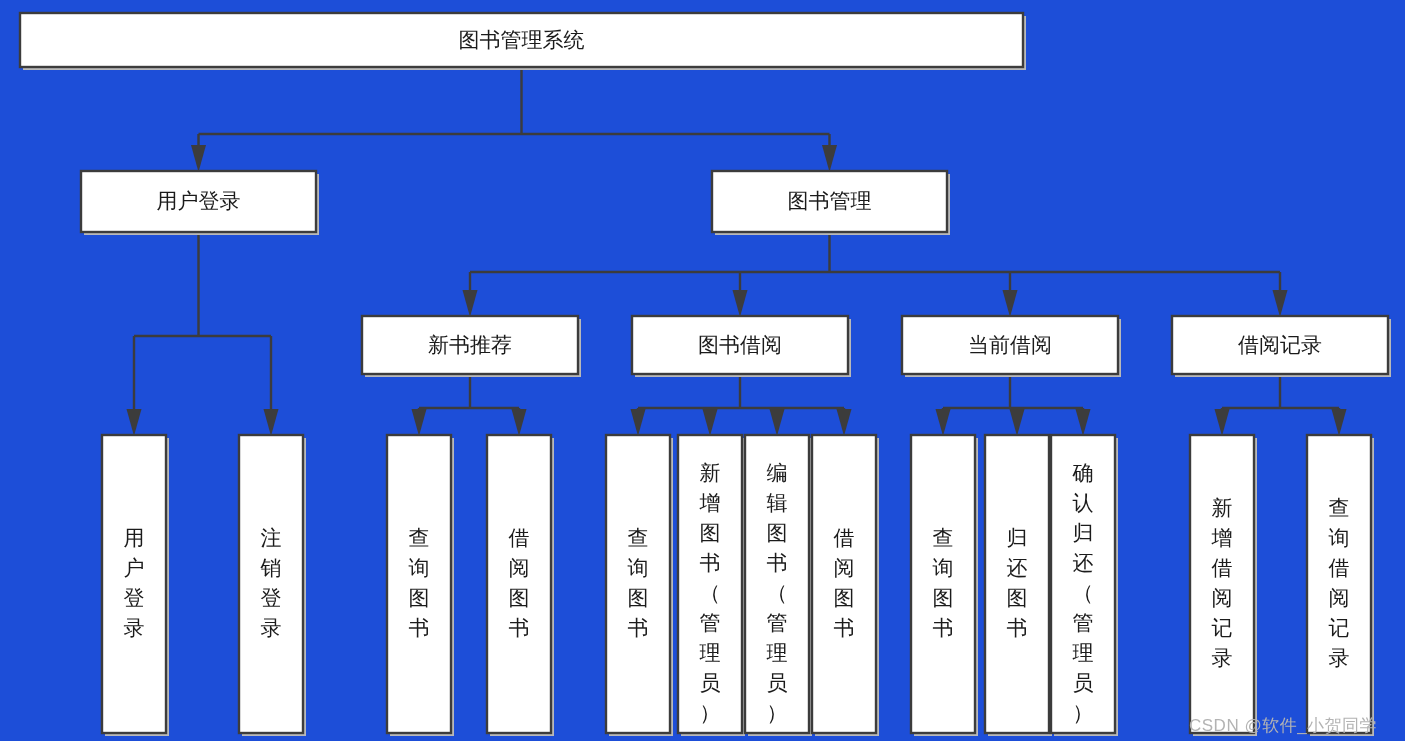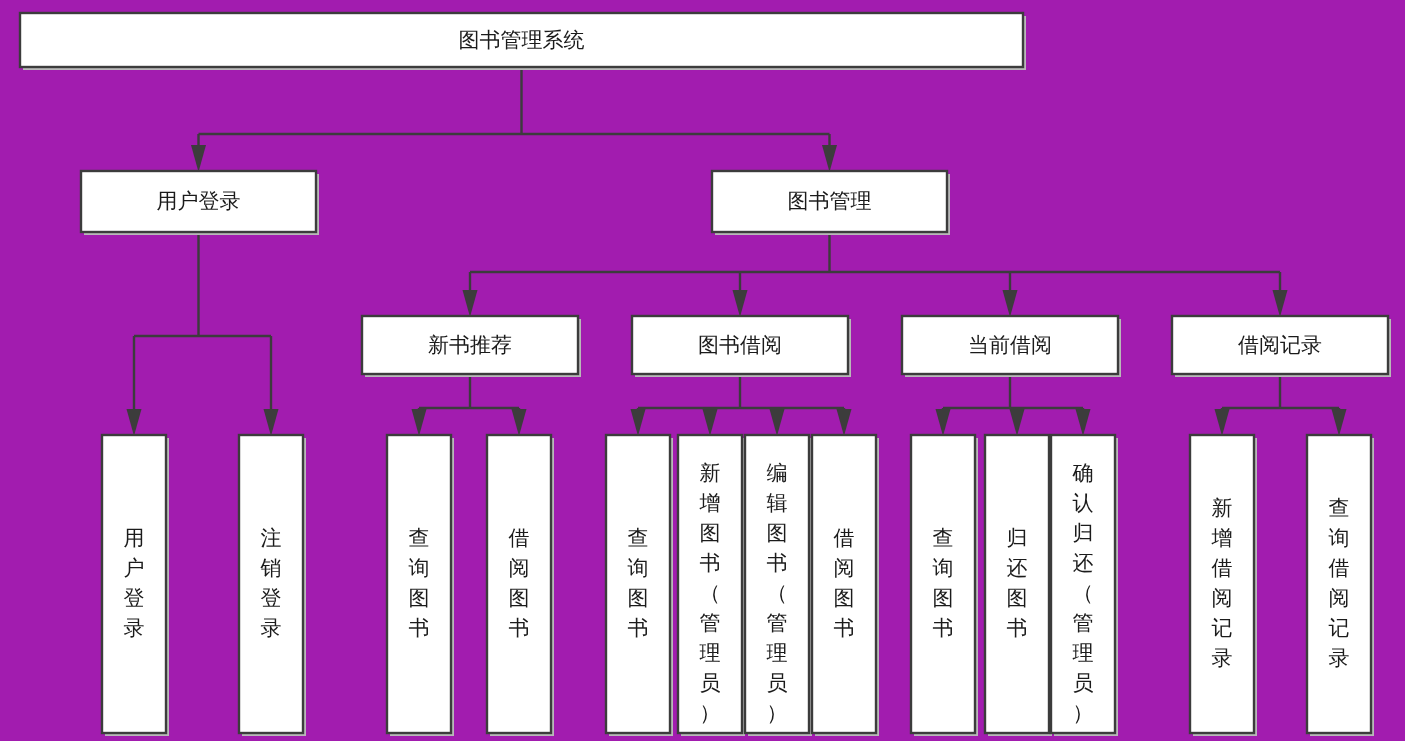--- a/index.html
+++ b/index.html
@@ -8,21 +8,21 @@
     padding: 0;
     background: #ffffff;
   }
   body {
     font-family: "Liberation Sans", "DejaVu Sans", sans-serif;
   }
   #diagram-root {
     position: relative;
     width: 1405px;
     height: 741px;
-    background: #a21caf;
+    background: #1d4ed8;
     overflow: hidden;
   }
   svg.diagram-canvas {
     position: absolute;
     left: 0;
     top: 0;
     width: 1405px;
     height: 747px;
     display: block;
   }
@@ -242,13 +242,14 @@
           <rect class="node-box" x="1190" y="435" width="64" height="298"></rect>
           <text class="node-label-v" x="1222" y="0"><tspan x="1222" y="509">新</tspan><tspan x="1222" y="539">增</tspan><tspan x="1222" y="569">借</tspan><tspan x="1222" y="599">阅</tspan><tspan x="1222" y="629">记</tspan><tspan x="1222" y="659">录</tspan></text>
         </g>
         <g>
           <rect class="node-shadow" x="1310" y="438" width="64" height="298"></rect>
           <rect class="node-box" x="1307" y="435" width="64" height="298"></rect>
           <text class="node-label-v" x="1339" y="0"><tspan x="1339" y="509">查</tspan><tspan x="1339" y="539">询</tspan><tspan x="1339" y="569">借</tspan><tspan x="1339" y="599">阅</tspan><tspan x="1339" y="629">记</tspan><tspan x="1339" y="659">录</tspan></text>
         </g>
       </g>
   </svg>
+  <div class="watermark-text">CSDN @软件_小贺同学</div>
 </div>
 
 </body></html>

